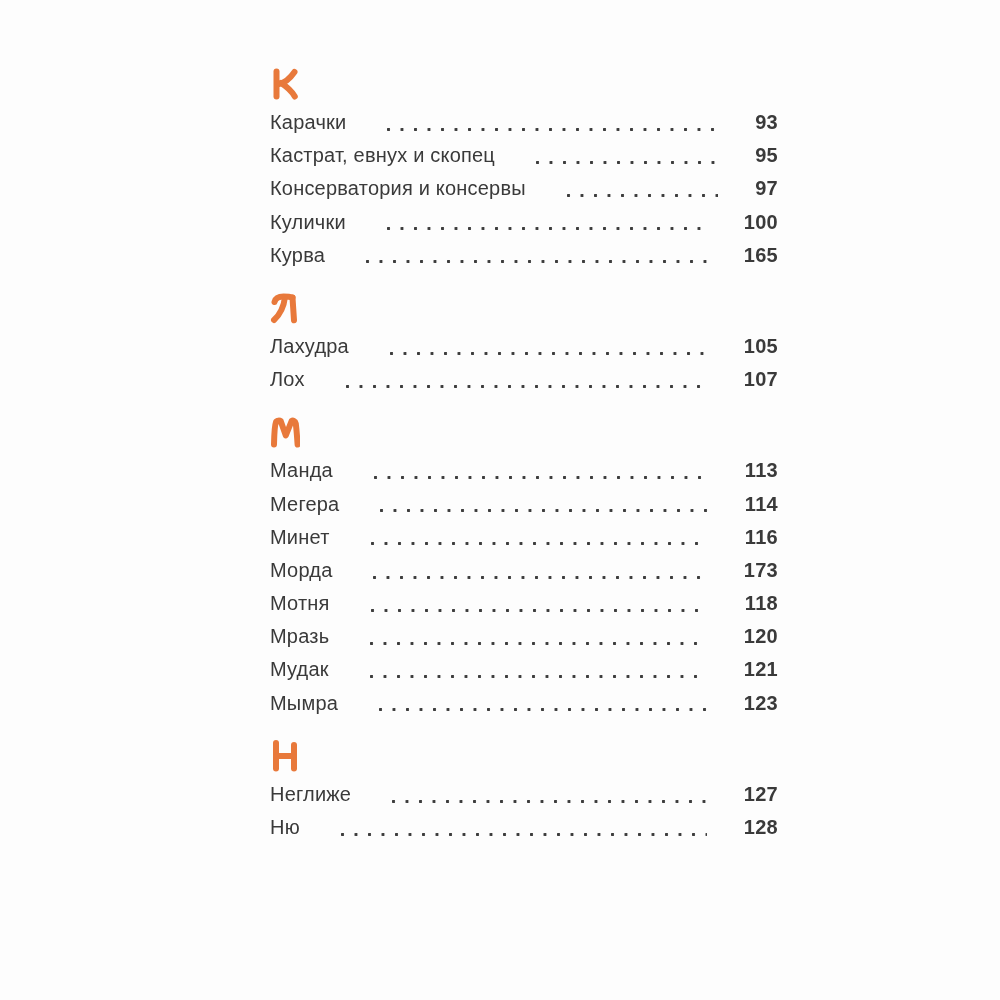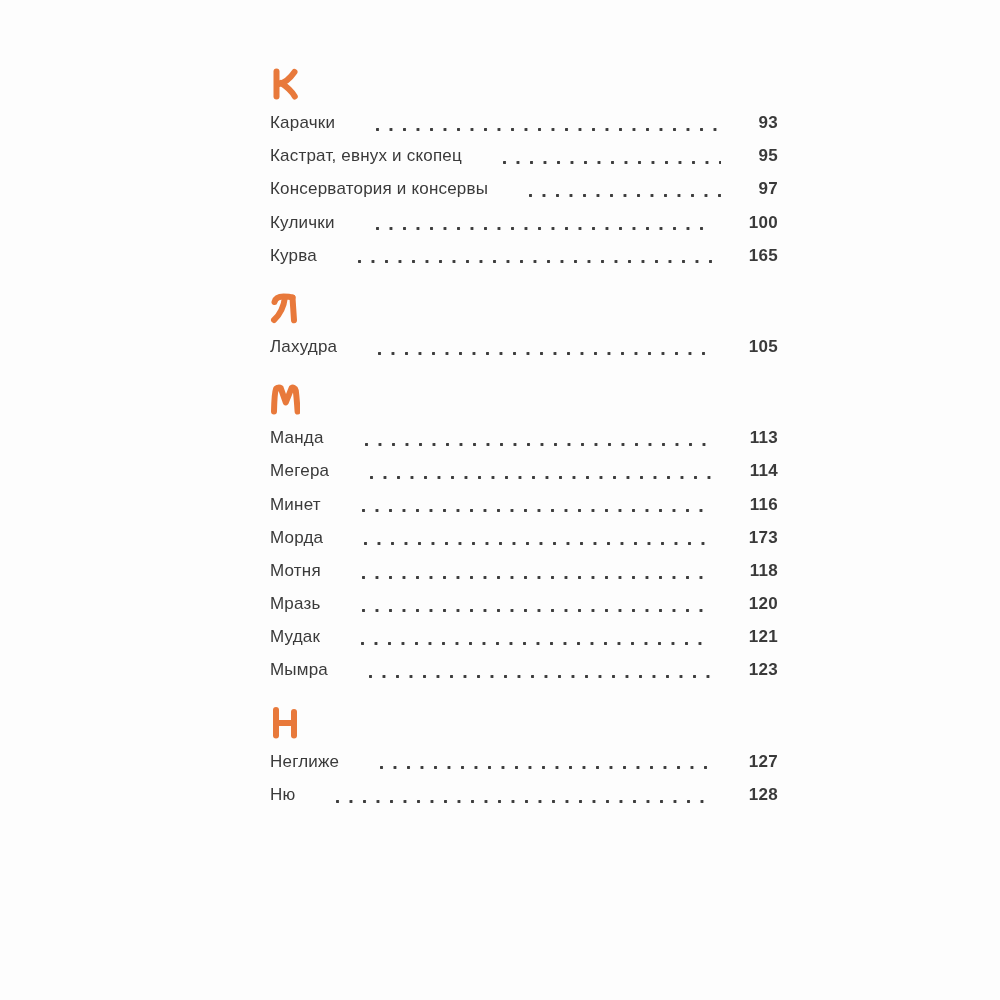--- a/index.html
+++ b/index.html
@@ -43,21 +43,21 @@
     fill: none;
     stroke: var(--accent, #e8793b);
     stroke-width: 6;
     stroke-linecap: round;
     stroke-linejoin: round;
   }
   .row {
     display: flex;
     align-items: center;
     height: 33.2px;
-    font-size: 17px;
+    font-size: 20px;
     line-height: 33.2px;
     color: var(--text, #3a3a3a);
     gap: 28px;
   }
   .label {
     white-space: nowrap;
     letter-spacing: 0.2px;
   }
   .dots {
     flex: 1 1 auto;
@@ -130,20 +130,25 @@
             <path d="M15 5 C14 13.5 10 22.5 4 28"></path>
           </svg>
     </div>
     <div class="entries">
   <div class="row">
     <span class="label">Лахудра</span>
     <span class="dots"></span>
     <span class="page-num">105</span>
   </div>
 
+  <div class="row">
+    <span class="label">Лох</span>
+    <span class="dots"></span>
+    <span class="page-num">107</span>
+  </div>
 
 </div>
   </section>
 
   <section class="toc-section">
     <div class="letter-wrap">
       <svg class="letter-svg" viewBox="0 0 30 32" xmlns="http://www.w3.org/2000/svg" aria-label="М">
             <path d="M4 28.5 C4.2 19 4.6 9.5 6 6 C6.8 4.2 9.8 4.4 10.8 5.2 L15.8 19.5 L21.6 5 C22.8 4.2 25.2 4.6 25.8 7.6 C26.6 14 27.2 22.5 27.6 28.5"></path>
           </svg>
     </div>

